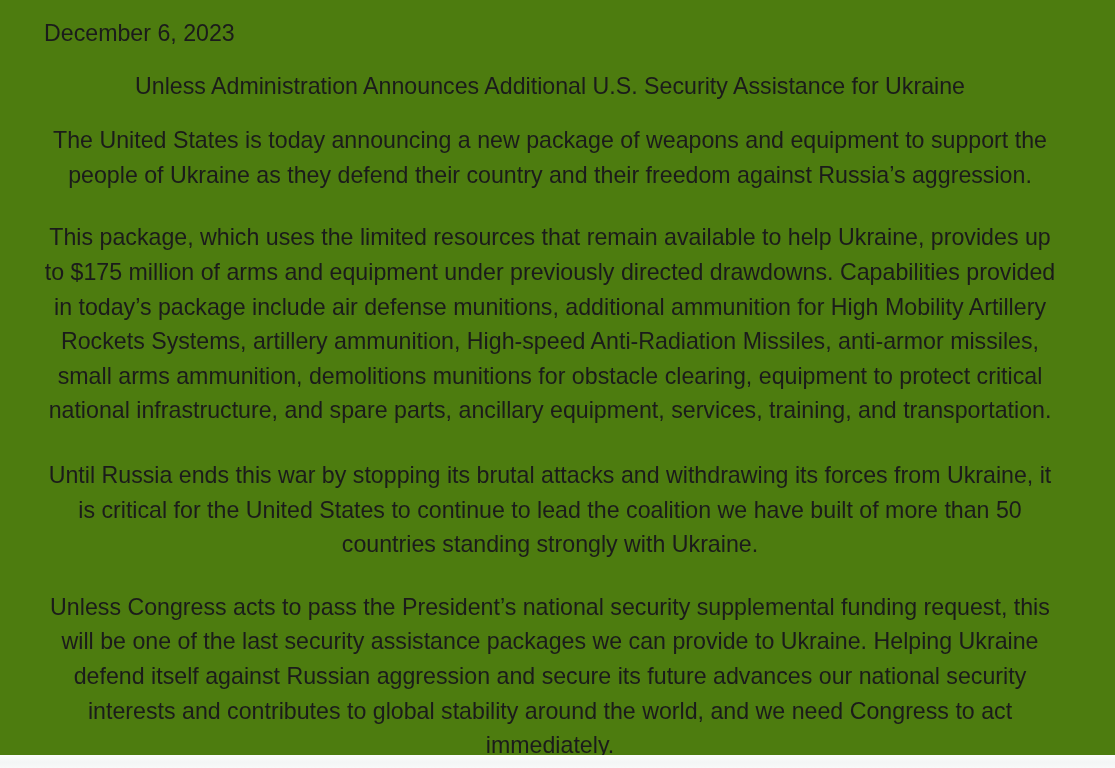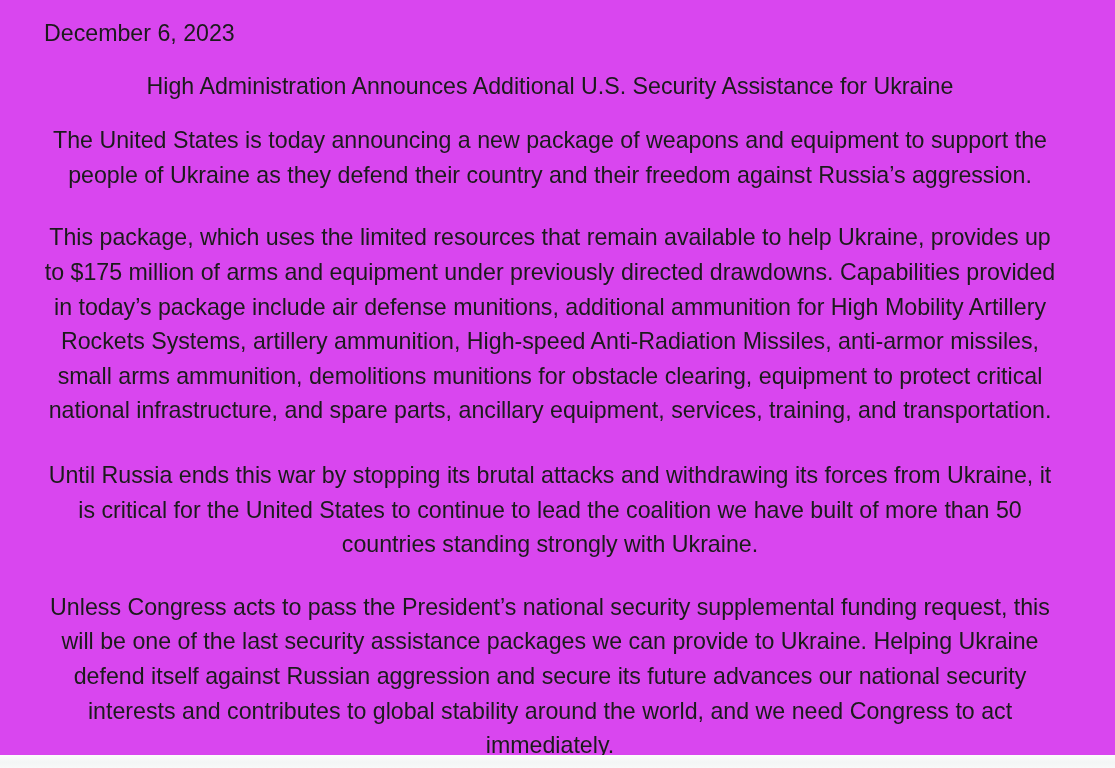--- a/index.html
+++ b/index.html
@@ -13,21 +13,21 @@
     overflow: hidden;
     position: relative;
     font-family: "Liberation Sans", "DejaVu Sans", sans-serif;
     color: #1b1b1b;
   }
   .page {
     box-sizing: border-box;
     width: 1115px;
     height: 768px;
     padding: 16px 59px 0 44px;
-    background: #d946ef;
+    background: #4d7c0f;
     position: relative;
   }
   .date {
     font-size: 23.2px;
     line-height: 34.6px;
     white-space: pre-line;
   }
   .doc-title {
     font-size: 23.2px;
     line-height: 34.6px;
@@ -53,21 +53,21 @@
     height: 13px;
     background: linear-gradient(180deg, #fdfdfd 0%, #f3f5f5 55%, #f8f9f9 100%);
   }
 </style>
 </head>
 <body>
 
 <div class="page">
   <div class="date">December 6, 2023</div>
 
-  <div class="doc-title">High Administration Announces Additional U.S. Security Assistance for Ukraine</div>
+  <div class="doc-title">Unless Administration Announces Additional U.S. Security Assistance for Ukraine</div>
 
   <p class="para first">The United States is today announcing a new package of weapons and equipment to support the
 people of Ukraine as they defend their country and their freedom against Russia’s aggression.</p>
 
   <p class="para">This package, which uses the limited resources that remain available to help Ukraine, provides up
 to $175 million of arms and equipment under previously directed drawdowns. Capabilities provided
 in today’s package include air defense munitions, additional ammunition for High Mobility Artillery
 Rockets Systems, artillery ammunition, High-speed Anti-Radiation Missiles, anti-armor missiles,
 small arms ammunition, demolitions munitions for obstacle clearing, equipment to protect critical
 national infrastructure, and spare parts, ancillary equipment, services, training, and transportation.</p>

